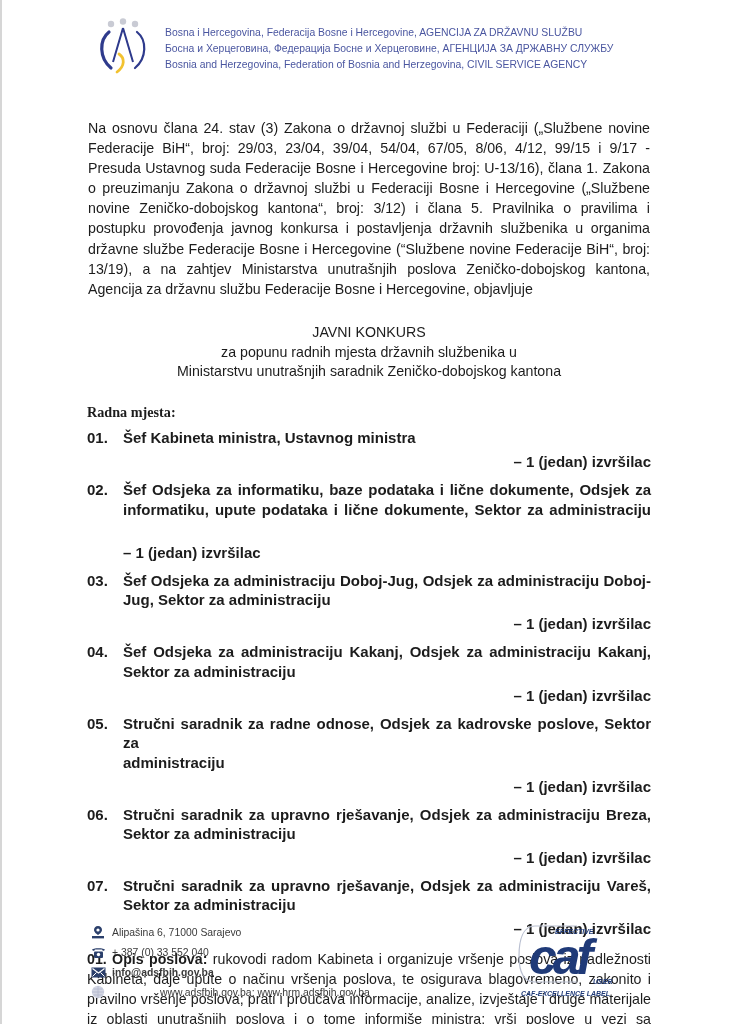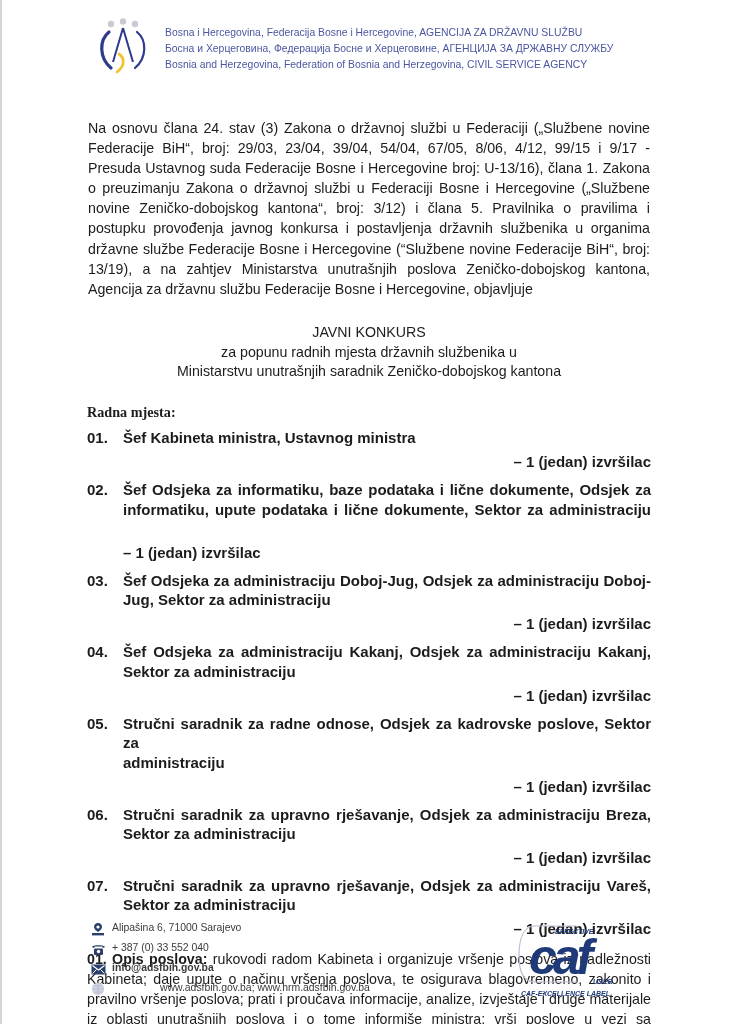--- a/index.html
+++ b/index.html
@@ -23,21 +23,21 @@
   .pos { display: flex; font-weight: bold; font-size: 15px; line-height: 19.4px; margin-bottom: 8.6px; }
   .pos-num { width: 36px; flex: none; }
   .pos-body { flex: 1; }
   .pos-text { text-align: justify; text-align-last: left; }
   .pos-line { display: flex; justify-content: space-between; }
   .count { text-align: left; white-space: nowrap; margin-top: 24px; }
   .opis { font-size: 14.2px; line-height: 20.1px; text-align: justify; margin-top: 10px; }
   .opis b { font-weight: bold; }
   
   .footer { position: absolute; left: 90px; top: 922px; font-size: 10.4px; color: #3a3a3a; }
-  .f-row { display: flex; height: 20px; }
+  .f-row { display: flex; align-items: center; height: 20px; }
   .f-icon { width: 16px; height: 14px; margin-right: 6px; display: inline-flex; align-items: center; justify-content: center; }
   .caf { position: absolute; left: 515px; top: 920px; width: 120px; height: 80px; font-style: italic; }
 </style>
 </head>
 <body>
 
 <div class="left-edge"></div>
 
 <div class="header">
   <svg class="logo" viewBox="0 0 52 56">

